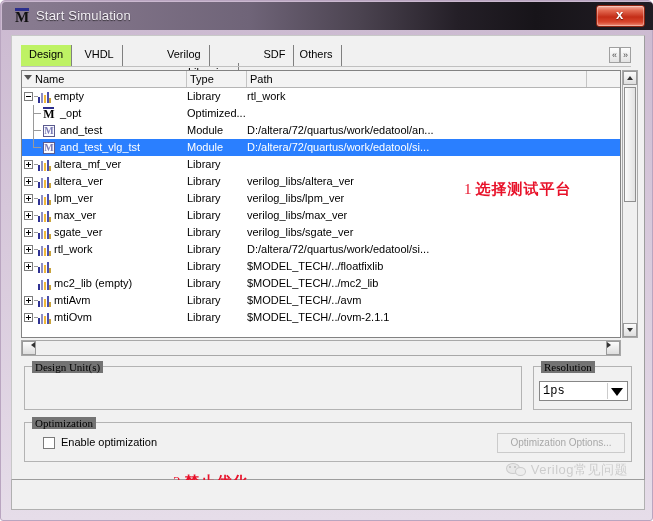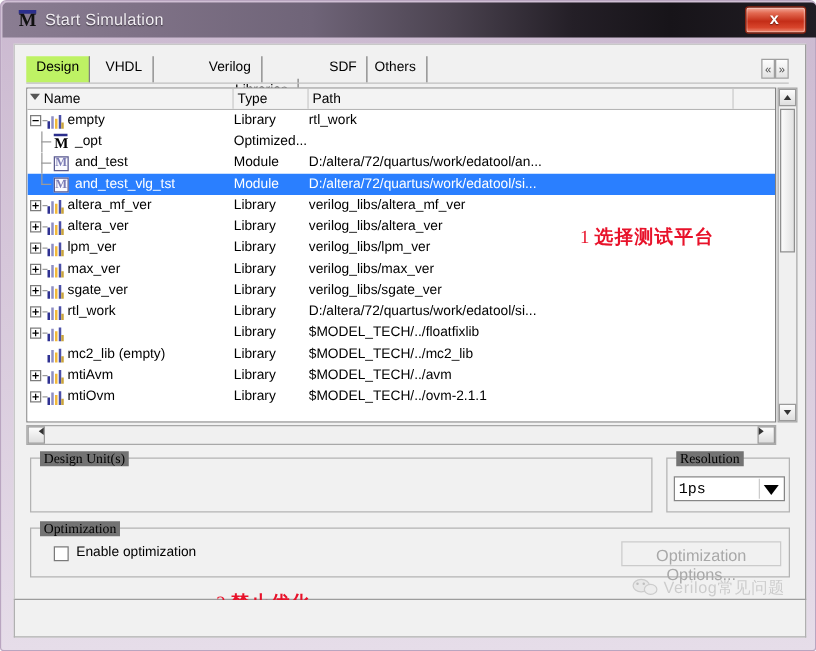--- a/index.html
+++ b/index.html
@@ -474,21 +474,21 @@
     cursor: pointer;
   }
   #opt-options-button {
     position: absolute;
     right: 6px; top: 10px;
     width: 128px; height: 20px;
     box-sizing: border-box;
     background: #f1f1f1;
     border: 1px solid #cbcbcb;
     color: #a8a8a8;
-    font-size: 13px;
+    font-size: 10px;
     text-align: center;
     padding-top: 3px;
     cursor: default;
   }
 
   
   .annot {
     position: absolute;
     color: #e8122a;
     font-family: "Liberation Serif", serif;
@@ -678,21 +678,20 @@
               <div class="icon-lib" style="left: 16px;">
                 <i></i>
                 <i></i>
                 <i></i>
                 <i></i>
                 <i></i>
               </div>
               <div class="lbl" style="left: 32px;">altera_mf_ver</div>
             </div>
             <div class="cell-type">Library</div>
-            <div class="cell-path">verilog_libs/altera_mf_ver</div>
           </div>
           <div class="row">
             <div class="cell-name">
               <div class="expander" style="left: 2px;">
                 <div class="h"></div>
                 <div class="v"></div>
               </div>
               <div class="tline-h" style="left: 12px; width: 4px;"></div>
               <div class="icon-lib" style="left: 16px;">
                 <i></i>

